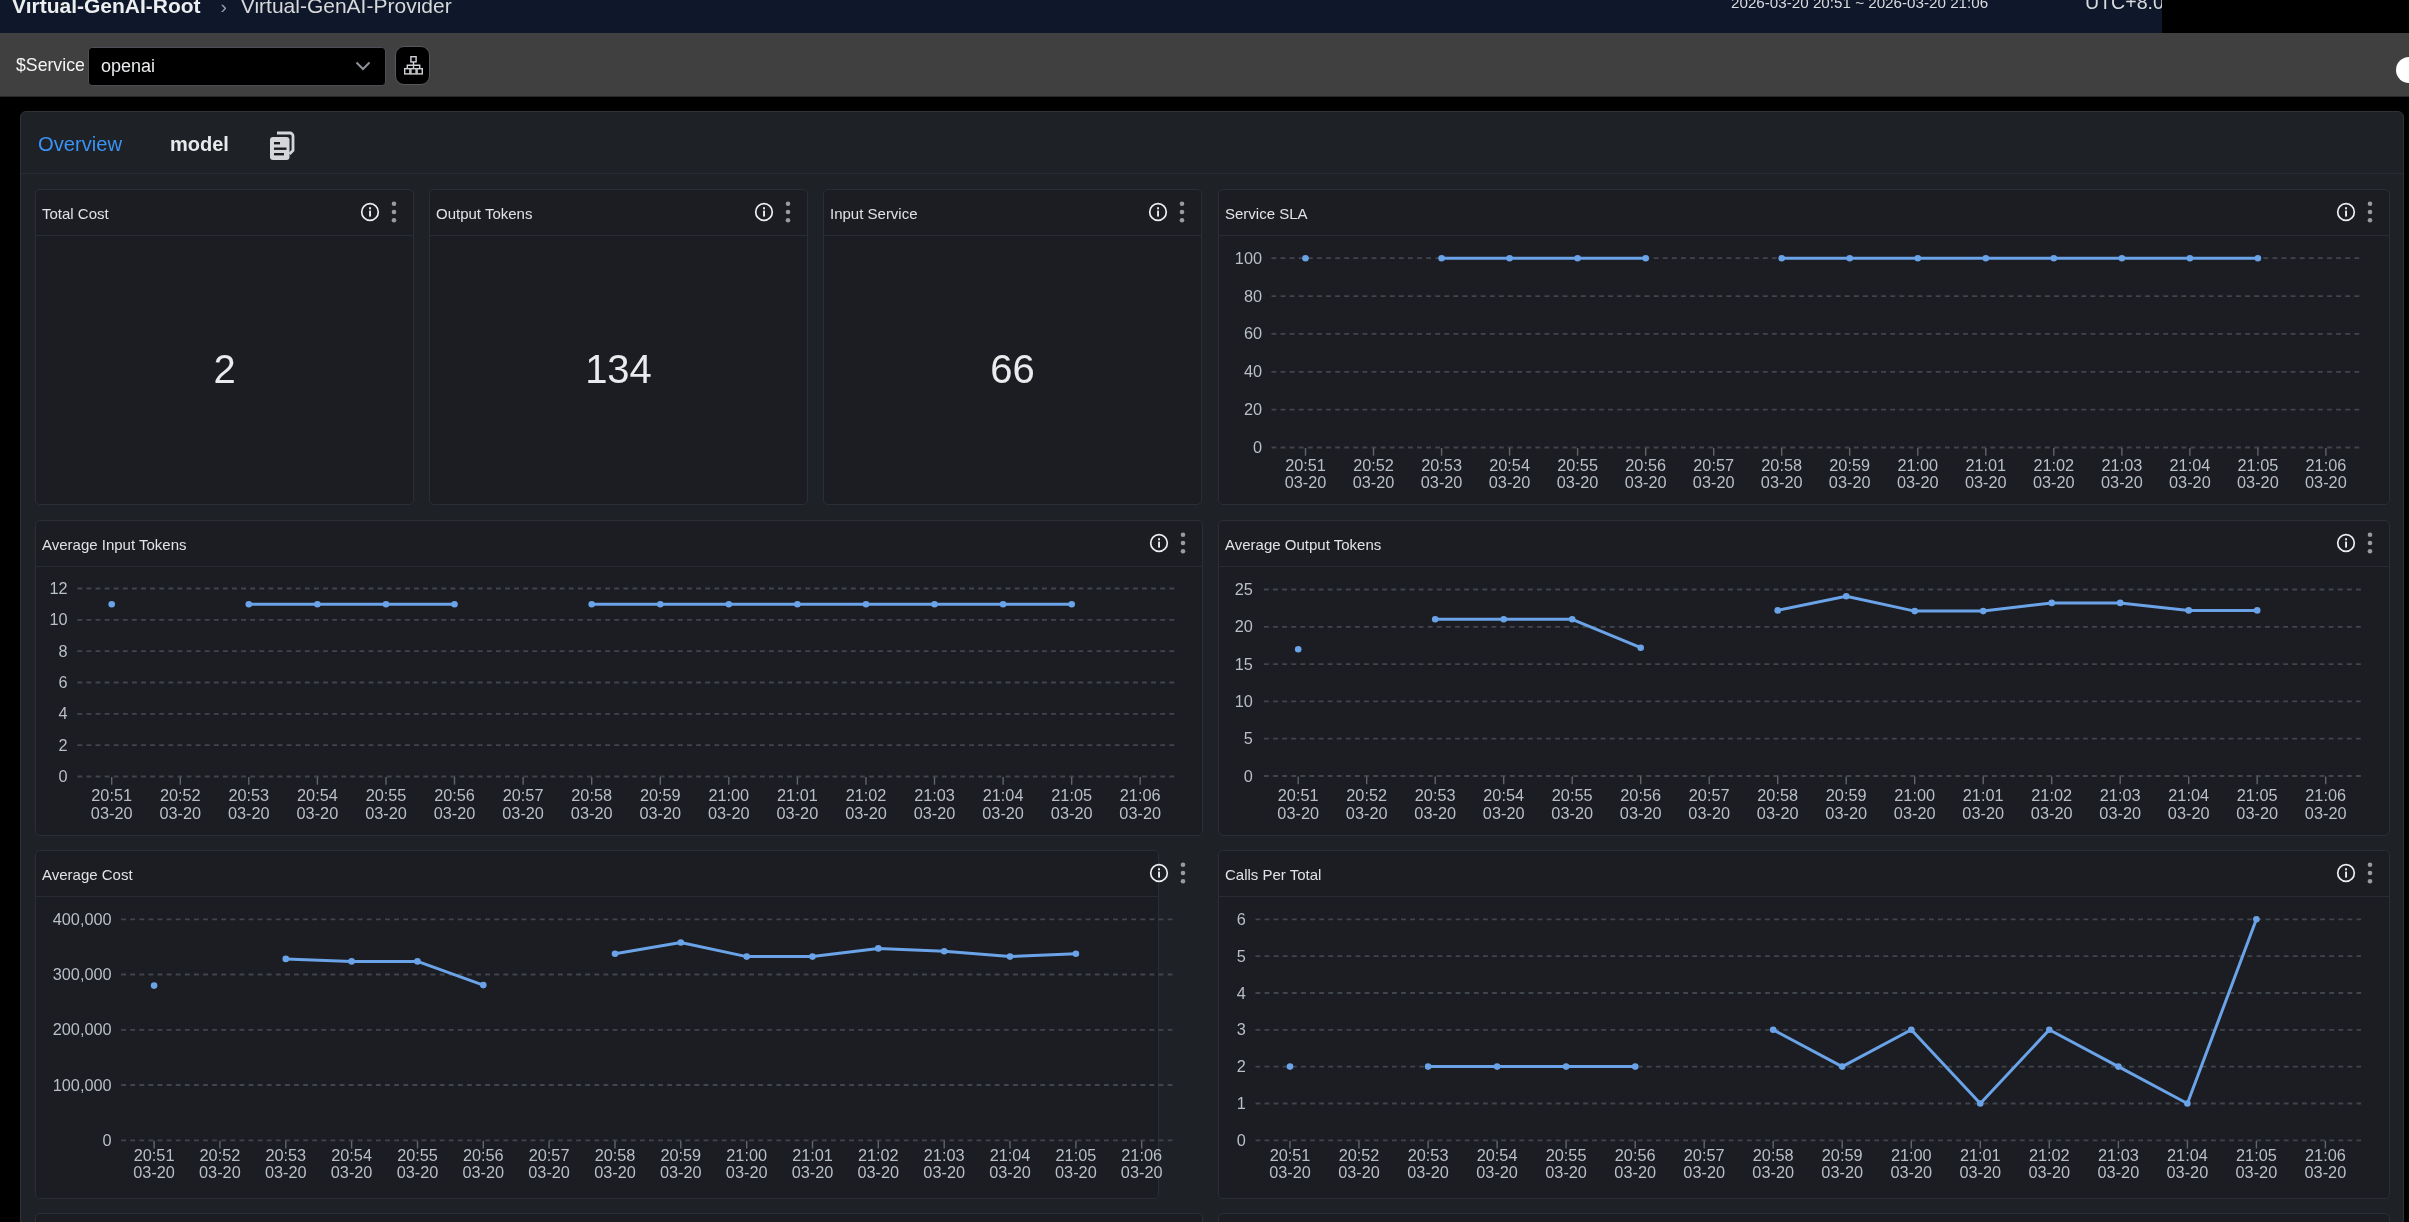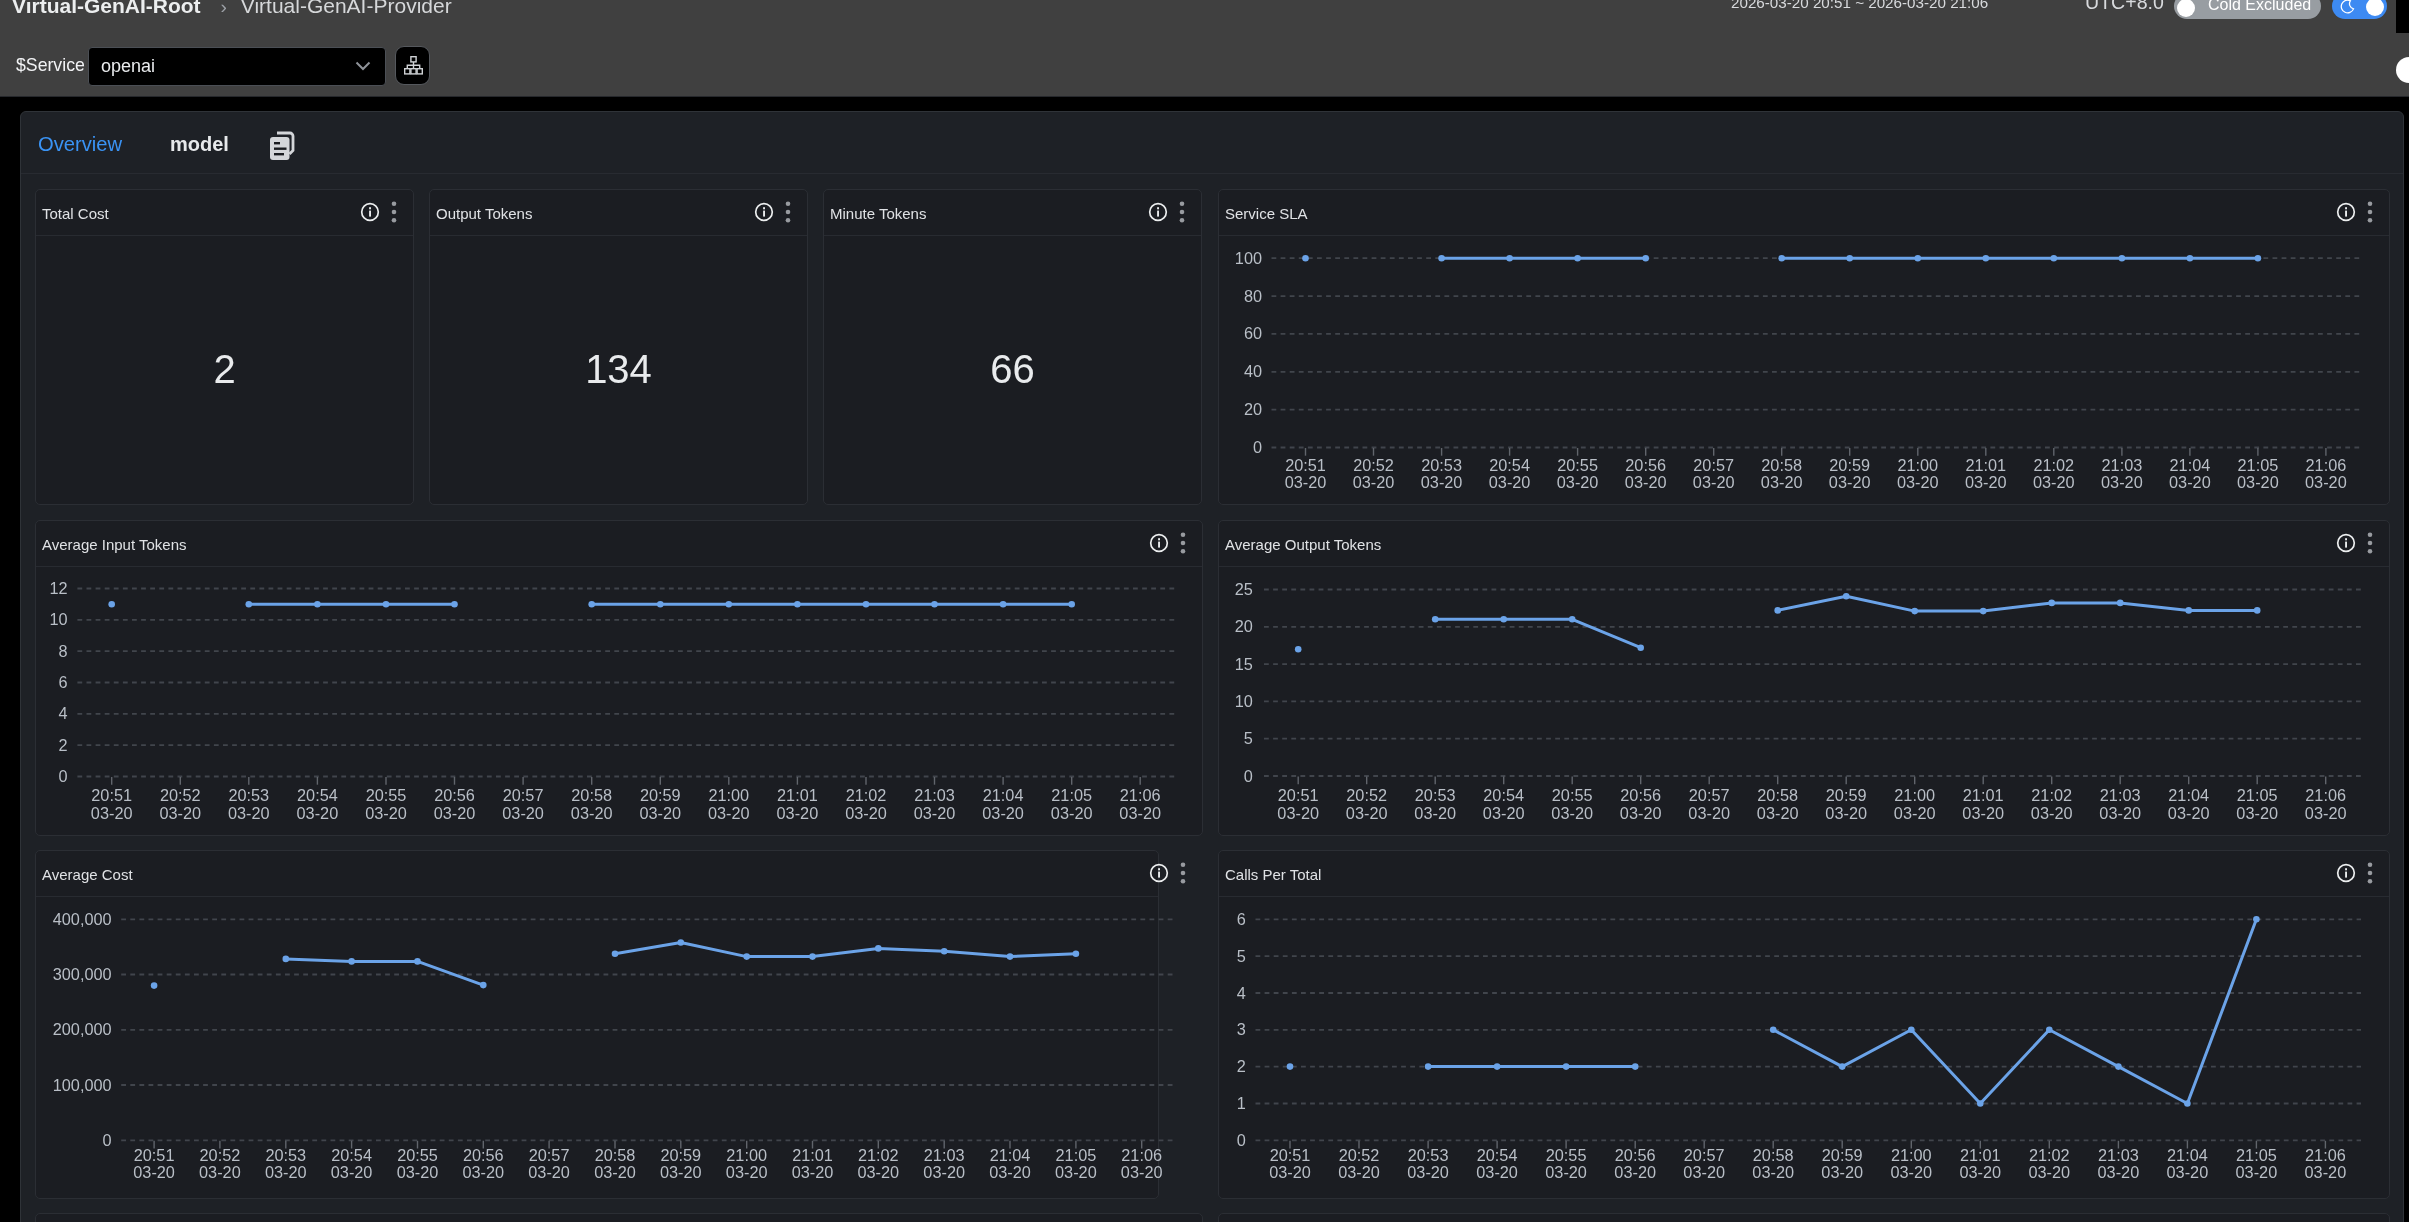--- a/index.html
+++ b/index.html
@@ -3,21 +3,21 @@
 * { margin:0; padding:0; box-sizing:border-box; }
 html,body { width:2409px; height:1222px; background:#000000; overflow:hidden;
   font-family:"Liberation Sans", sans-serif; }
 .card { position:absolute; background:#1b1d22; border:1px solid #2b2e34; border-radius:5px; }
 .chead { height:46px; line-height:47px; padding-left:6px; border-bottom:1px solid #282b31;
   color:#e0e2e5; font-size:15px; }
 .ic { position:absolute; }
 .num { position:absolute; color:#e9ebed; font-size:40px; line-height:40px; text-align:center; }
 </style></head><body>
 
-<div style="position:absolute;left:0;top:0;width:2396px;height:33px;background:#404040;overflow:hidden">
+<div style="position:absolute;left:0;top:0;width:2162px;height:33px;background:#0f172a;overflow:hidden">
   <div style="position:absolute;left:12px;top:-7px;height:33px;line-height:25px;font-size:21px;color:#eceeef;font-weight:bold;white-space:nowrap">Virtual-GenAI-Root
     <span style="font-weight:normal;color:#9ea2a8;font-size:19px;padding:0 14px">›</span><span style="font-weight:normal;color:#d6d8da;font-size:21px;">Virtual-GenAI-Provider</span></div>
   <div style="position:absolute;left:1731px;top:-10px;height:33px;line-height:25px;font-size:15.2px;color:#d8dadd;white-space:nowrap">2026-03-20 20:51 ~ 2026-03-20 21:06</div>
   <div style="position:absolute;left:2085px;top:-10px;height:33px;line-height:25px;font-size:19.6px;color:#d8dadd">UTC+8:0</div>
   <div style="position:absolute;left:2174px;top:-7px;width:147px;height:26px;background:#989da2;border-radius:13px;">
      <div style="position:absolute;left:3px;top:5.5px;width:18px;height:18px;border-radius:50%;background:#fff"></div>
      <div style="position:absolute;left:34px;top:0;line-height:24px;font-size:16px;color:#fff">Cold Excluded</div>
   </div>
   <div style="position:absolute;left:2332px;top:-7px;width:55px;height:26px;background:#3d8af2;border-radius:13px;">
      <svg style="position:absolute;left:7px;top:5px" width="17" height="17" viewBox="0 0 20 20">
@@ -84,21 +84,21 @@
 <rect x="9.1" y="8.6" width="1.9" height="6" fill="#e9ebed"></rect>
     <rect x="9.1" y="5.2" width="1.9" height="2.1" fill="#e9ebed"></rect>
 </svg>
 <svg class="ic" style="left:782.5px;top:200px" width="10" height="24" viewBox="0 0 10 24">
 <circle cx="5" cy="3.7" r="2.3" fill="#989ba0"></circle>
     <circle cx="5" cy="12" r="2.3" fill="#989ba0"></circle>
     <circle cx="5" cy="20.3" r="2.3" fill="#989ba0"></circle>
 </svg>
 <div class="num" style="left:429px;top:349px;width:379px">134</div>
 <div class="card" style="left:823px;top:189px;width:379px;height:316px">
-<div class="chead">Minute Tokens</div>
+<div class="chead">Input Service</div>
 </div>
 <svg class="ic" style="left:1148px;top:202px" width="20" height="20" viewBox="0 0 20 20">
 <circle cx="10" cy="10" r="8.3" fill="none" stroke="#eceeef" stroke-width="1.7"></circle>
 <rect x="9.1" y="8.6" width="1.9" height="6" fill="#e9ebed"></rect>
     <rect x="9.1" y="5.2" width="1.9" height="2.1" fill="#e9ebed"></rect>
 </svg>
 <svg class="ic" style="left:1176.5px;top:200px" width="10" height="24" viewBox="0 0 10 24">
 <circle cx="5" cy="3.7" r="2.3" fill="#989ba0"></circle>
     <circle cx="5" cy="12" r="2.3" fill="#989ba0"></circle>
     <circle cx="5" cy="20.3" r="2.3" fill="#989ba0"></circle>

